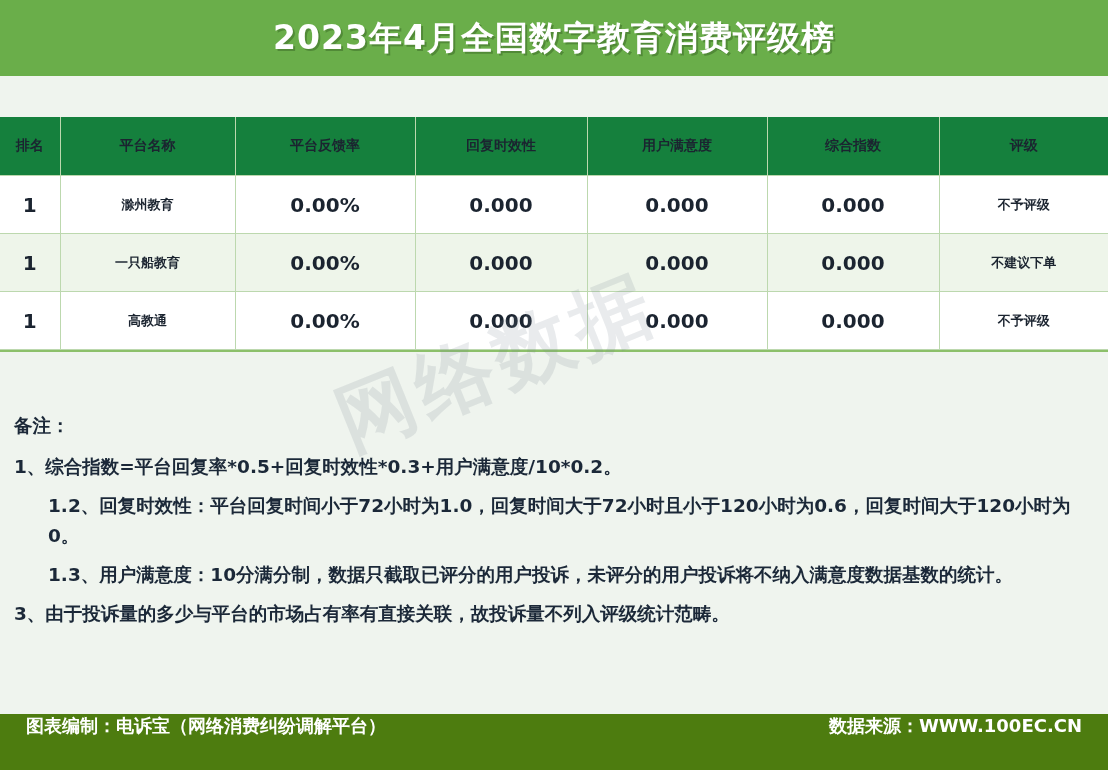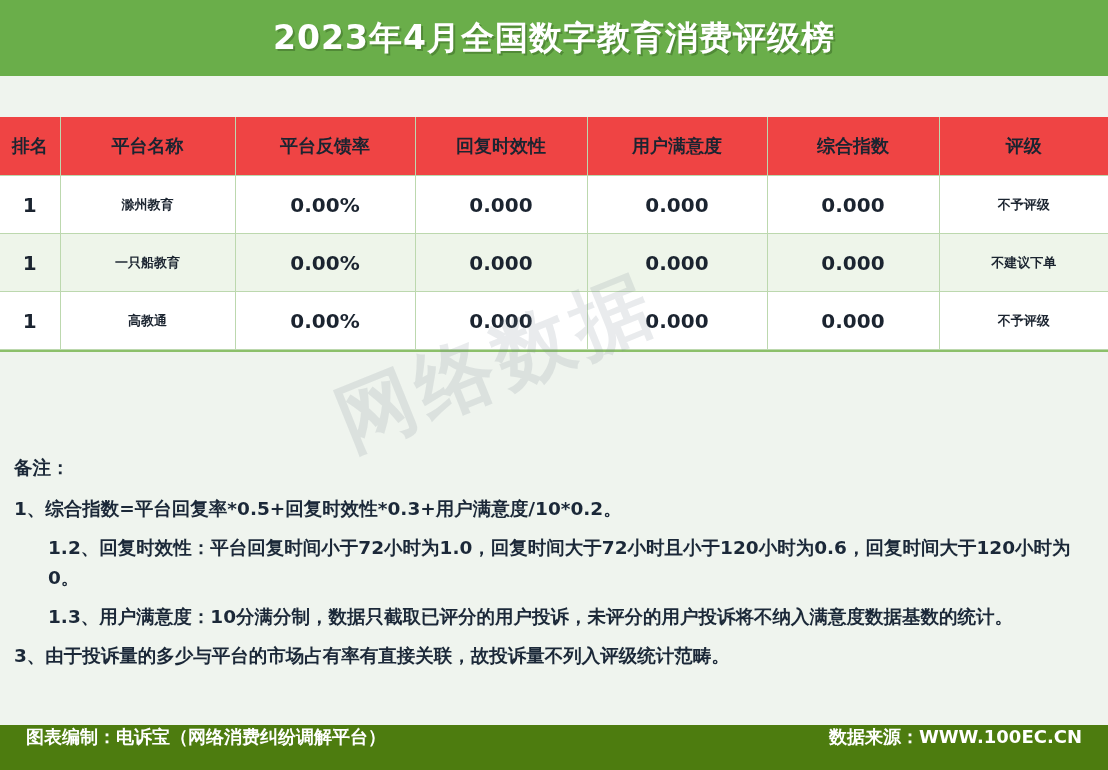--- a/index.html
+++ b/index.html
@@ -66,22 +66,22 @@
   table.rank-table th,
   table.rank-table td {
     border: 1px solid #bcd8ae;
     text-align: center;
     color: #1b2430;
     font-weight: bold;
     padding: 0;
   }
   table.rank-table th {
     height: 58px;
-    font-size: 18px;
-    background: #ef4444;
+    font-size: 14px;
+    background: #15803d;
     border-top: none;
   }
   table.rank-table td {
     height: 57px;
     font-size: 13px;
   }
   table.rank-table tbody tr.alt td {
     background: #eef5ea;
   }
   table.rank-table td.cell-num,
@@ -115,21 +115,20 @@
   
   .notes {
     flex: 1 1 auto;
     background: #eff4ee;
     padding: 18px 14px 4px 14px;
     box-sizing: border-box;
     color: #1b2838;
     font-size: 18.5px;
     font-weight: bold;
     line-height: 1.62;
-    margin-top: 42px;
   }
   .note-line {
     margin: 0 0 9px 0;
   }
   .note-line.indent {
     padding-left: 34px;
   }
   .note-line.title-line {
     margin-bottom: 11px;
   }

